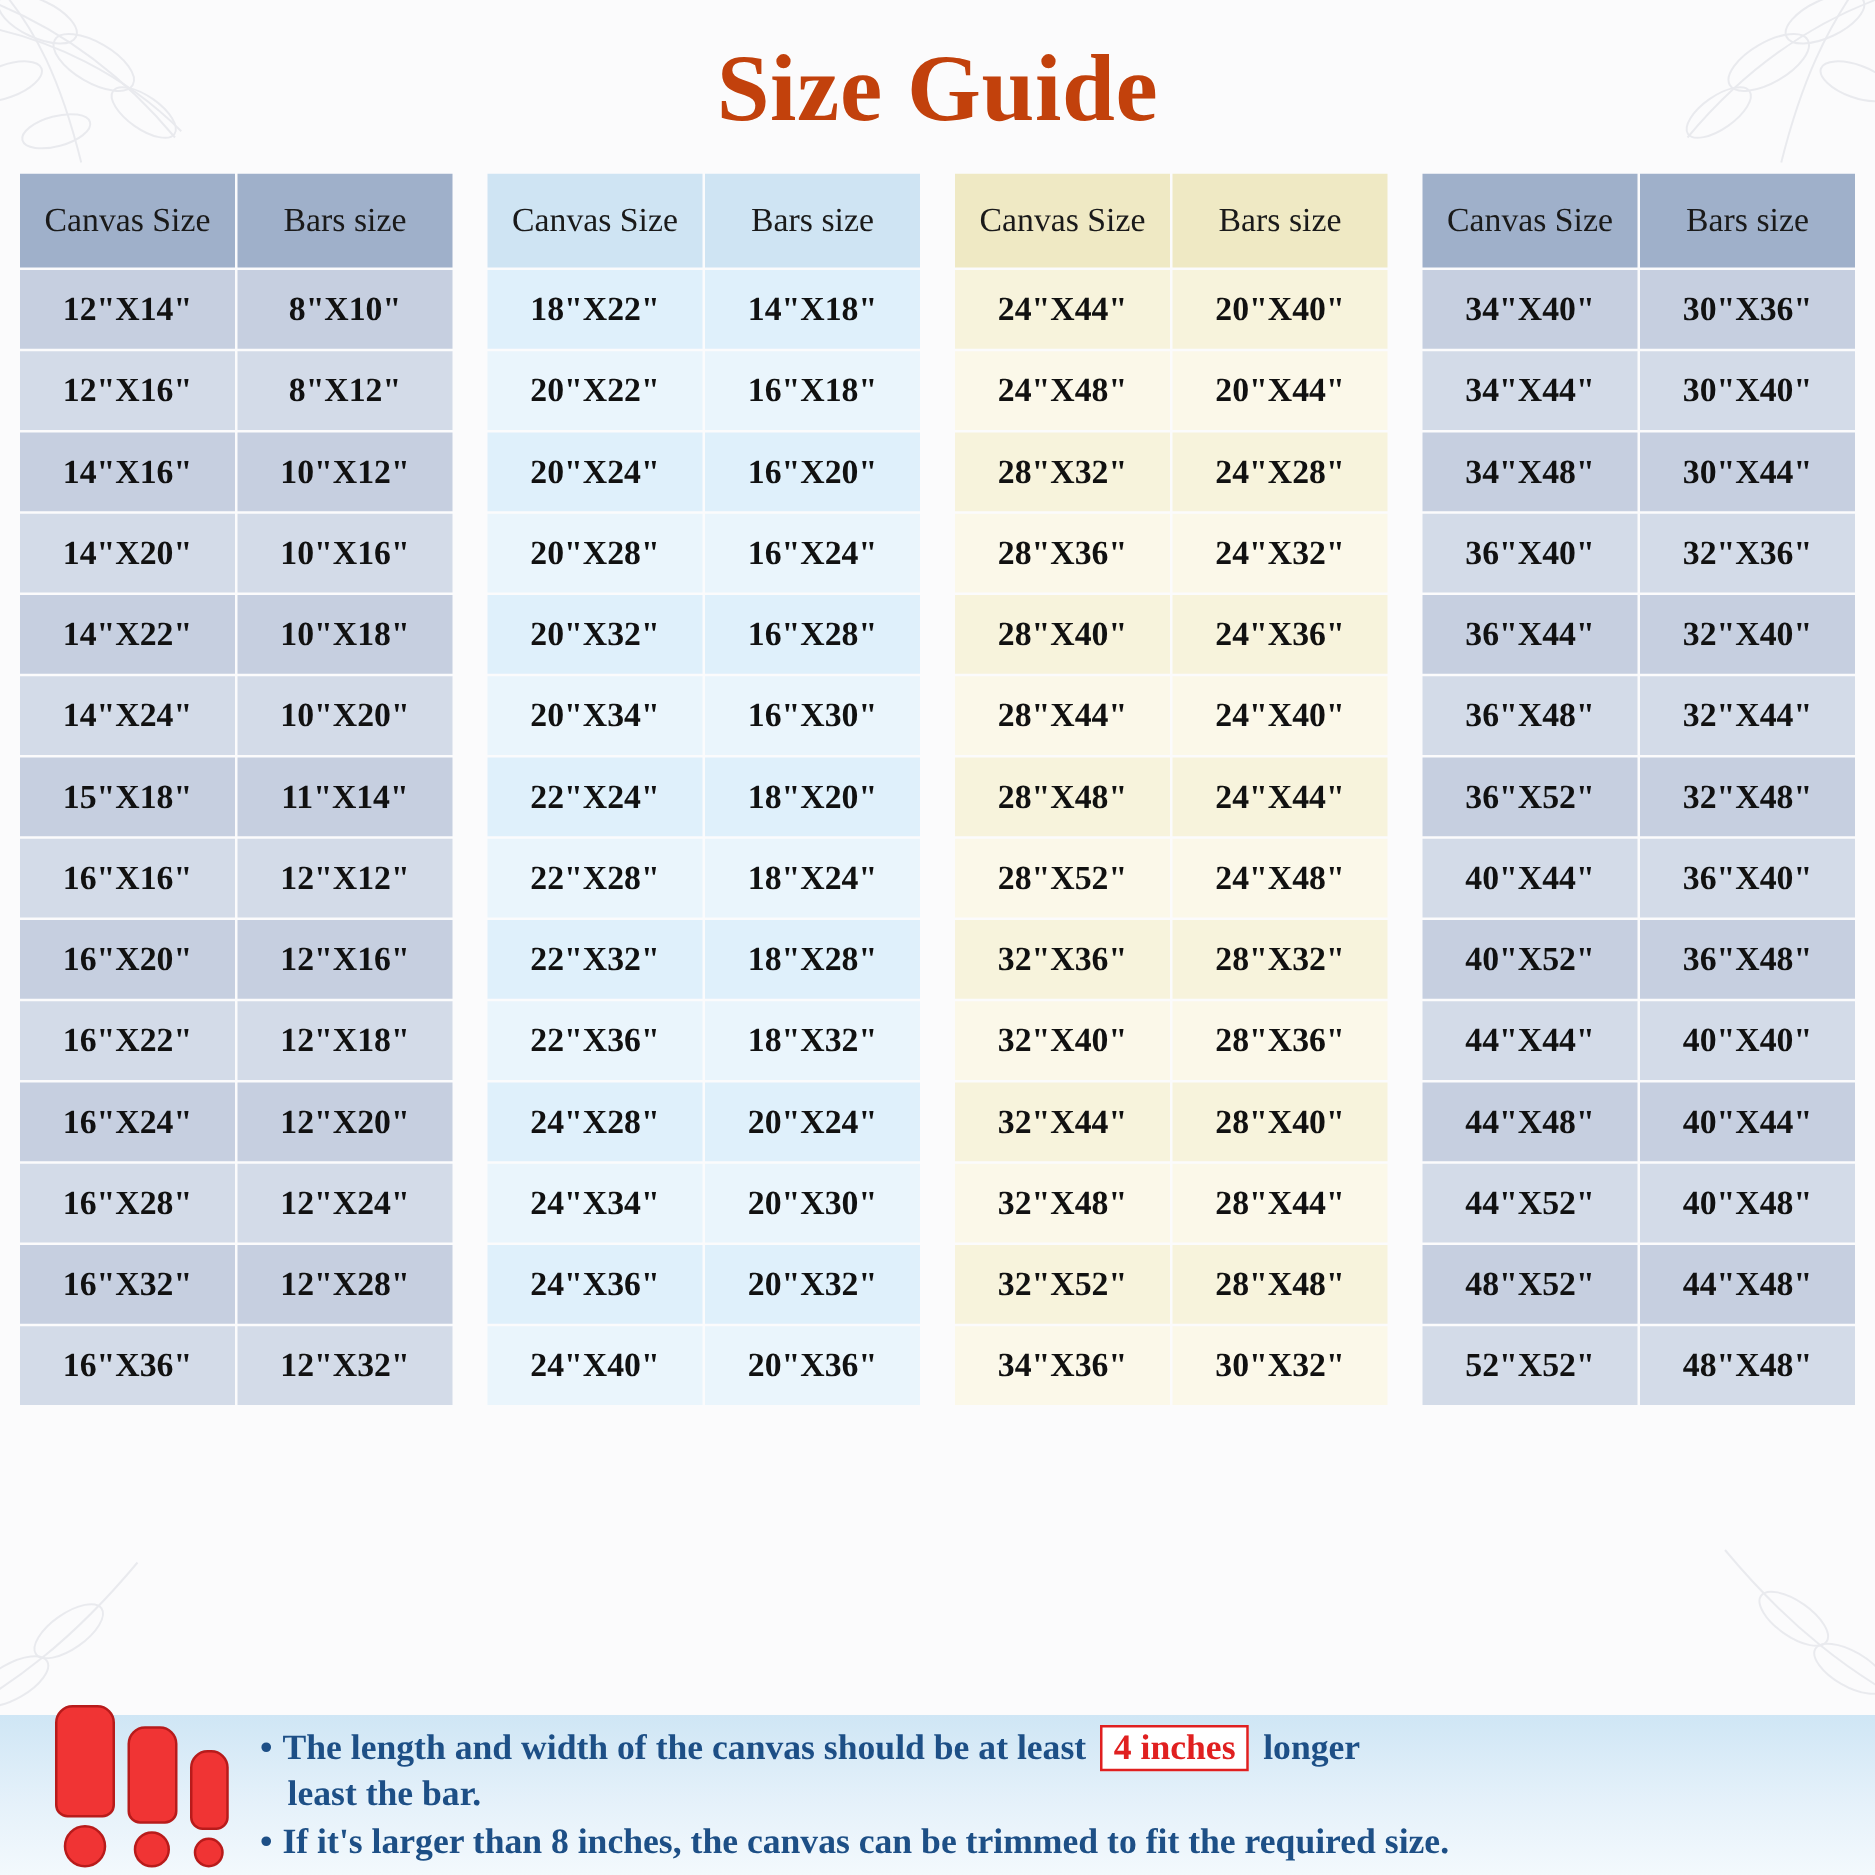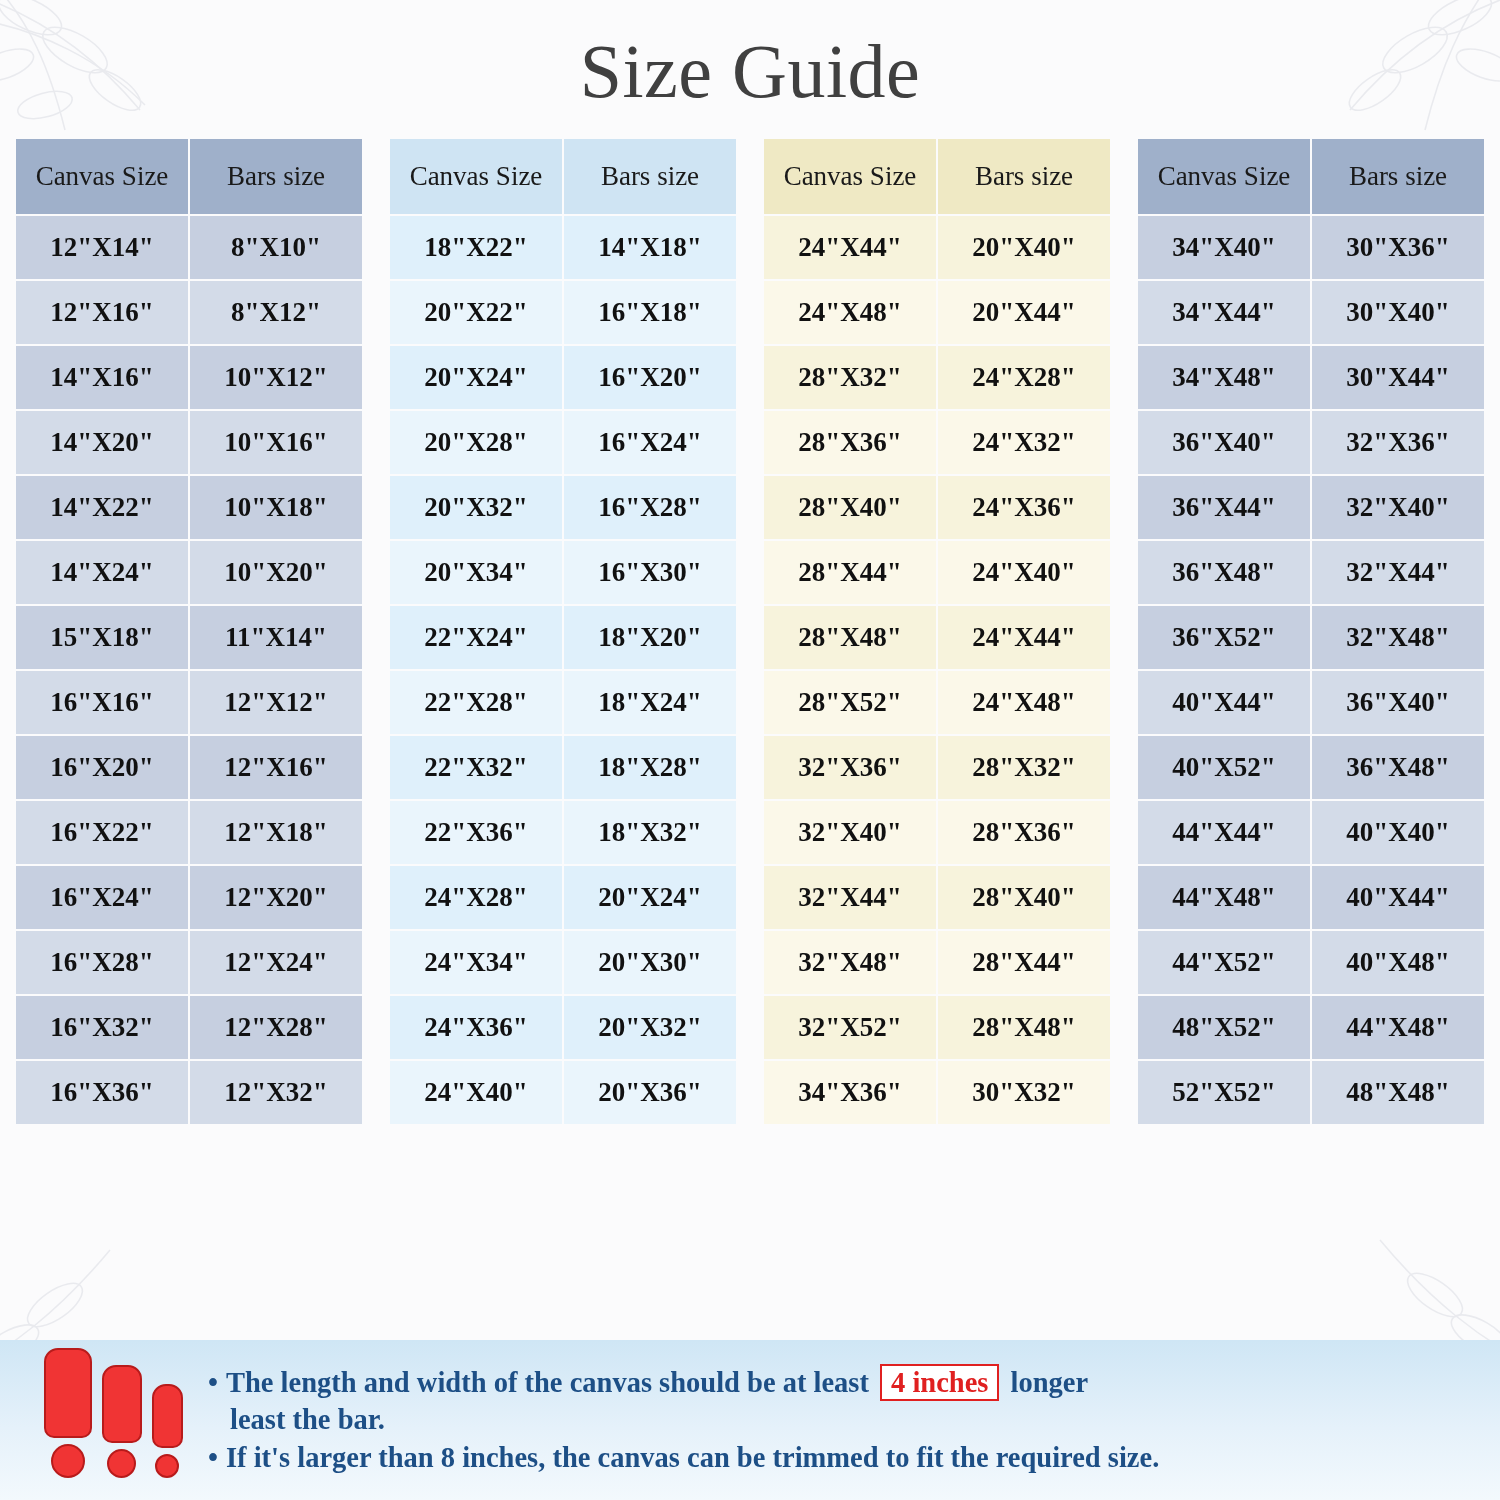--- a/index.html
+++ b/index.html
@@ -21,23 +21,23 @@
     opacity: 0.35;
     pointer-events: none;
   }
   .leaf-tl { top: -20px; left: -30px; }
   .leaf-tr { top: -30px; right: -20px; }
   .leaf-bl { bottom: 110px; left: -40px; }
   .leaf-br { bottom: 120px; right: -30px; }
 
   .title {
     text-align: center;
-    color: #404040;
+    color: #c2410c;
     font-size: 76px;
-    font-weight: normal;
+    font-weight: bold;
     letter-spacing: 0.5px;
     margin: 28px 0 22px 0;
     font-family: "Liberation Serif", serif;
   }
 
   .tables {
     display: flex;
     justify-content: center;
     gap: 24px;
     padding: 0 14px;
@@ -84,21 +84,21 @@
   
   .pal-cream th { background: #efe9c4; }
   .pal-cream tr:nth-child(odd) td { background: #f7f3dc; }
   .pal-cream tr:nth-child(even) td { background: #fbf8e9; }
 
   .note-bar {
     position: absolute;
     left: 0;
     bottom: 0;
     width: 1500px;
-    height: 160px;
+    height: 128px;
     background: linear-gradient(180deg, #cfe6f5 0%, #e5f1fa 55%, #f3f9fd 100%);
     box-sizing: border-box;
     display: flex;
     align-items: center;
     padding: 0 24px 0 18px;
   }
 
   .excl-group {
     width: 190px;
     flex: 0 0 190px;

